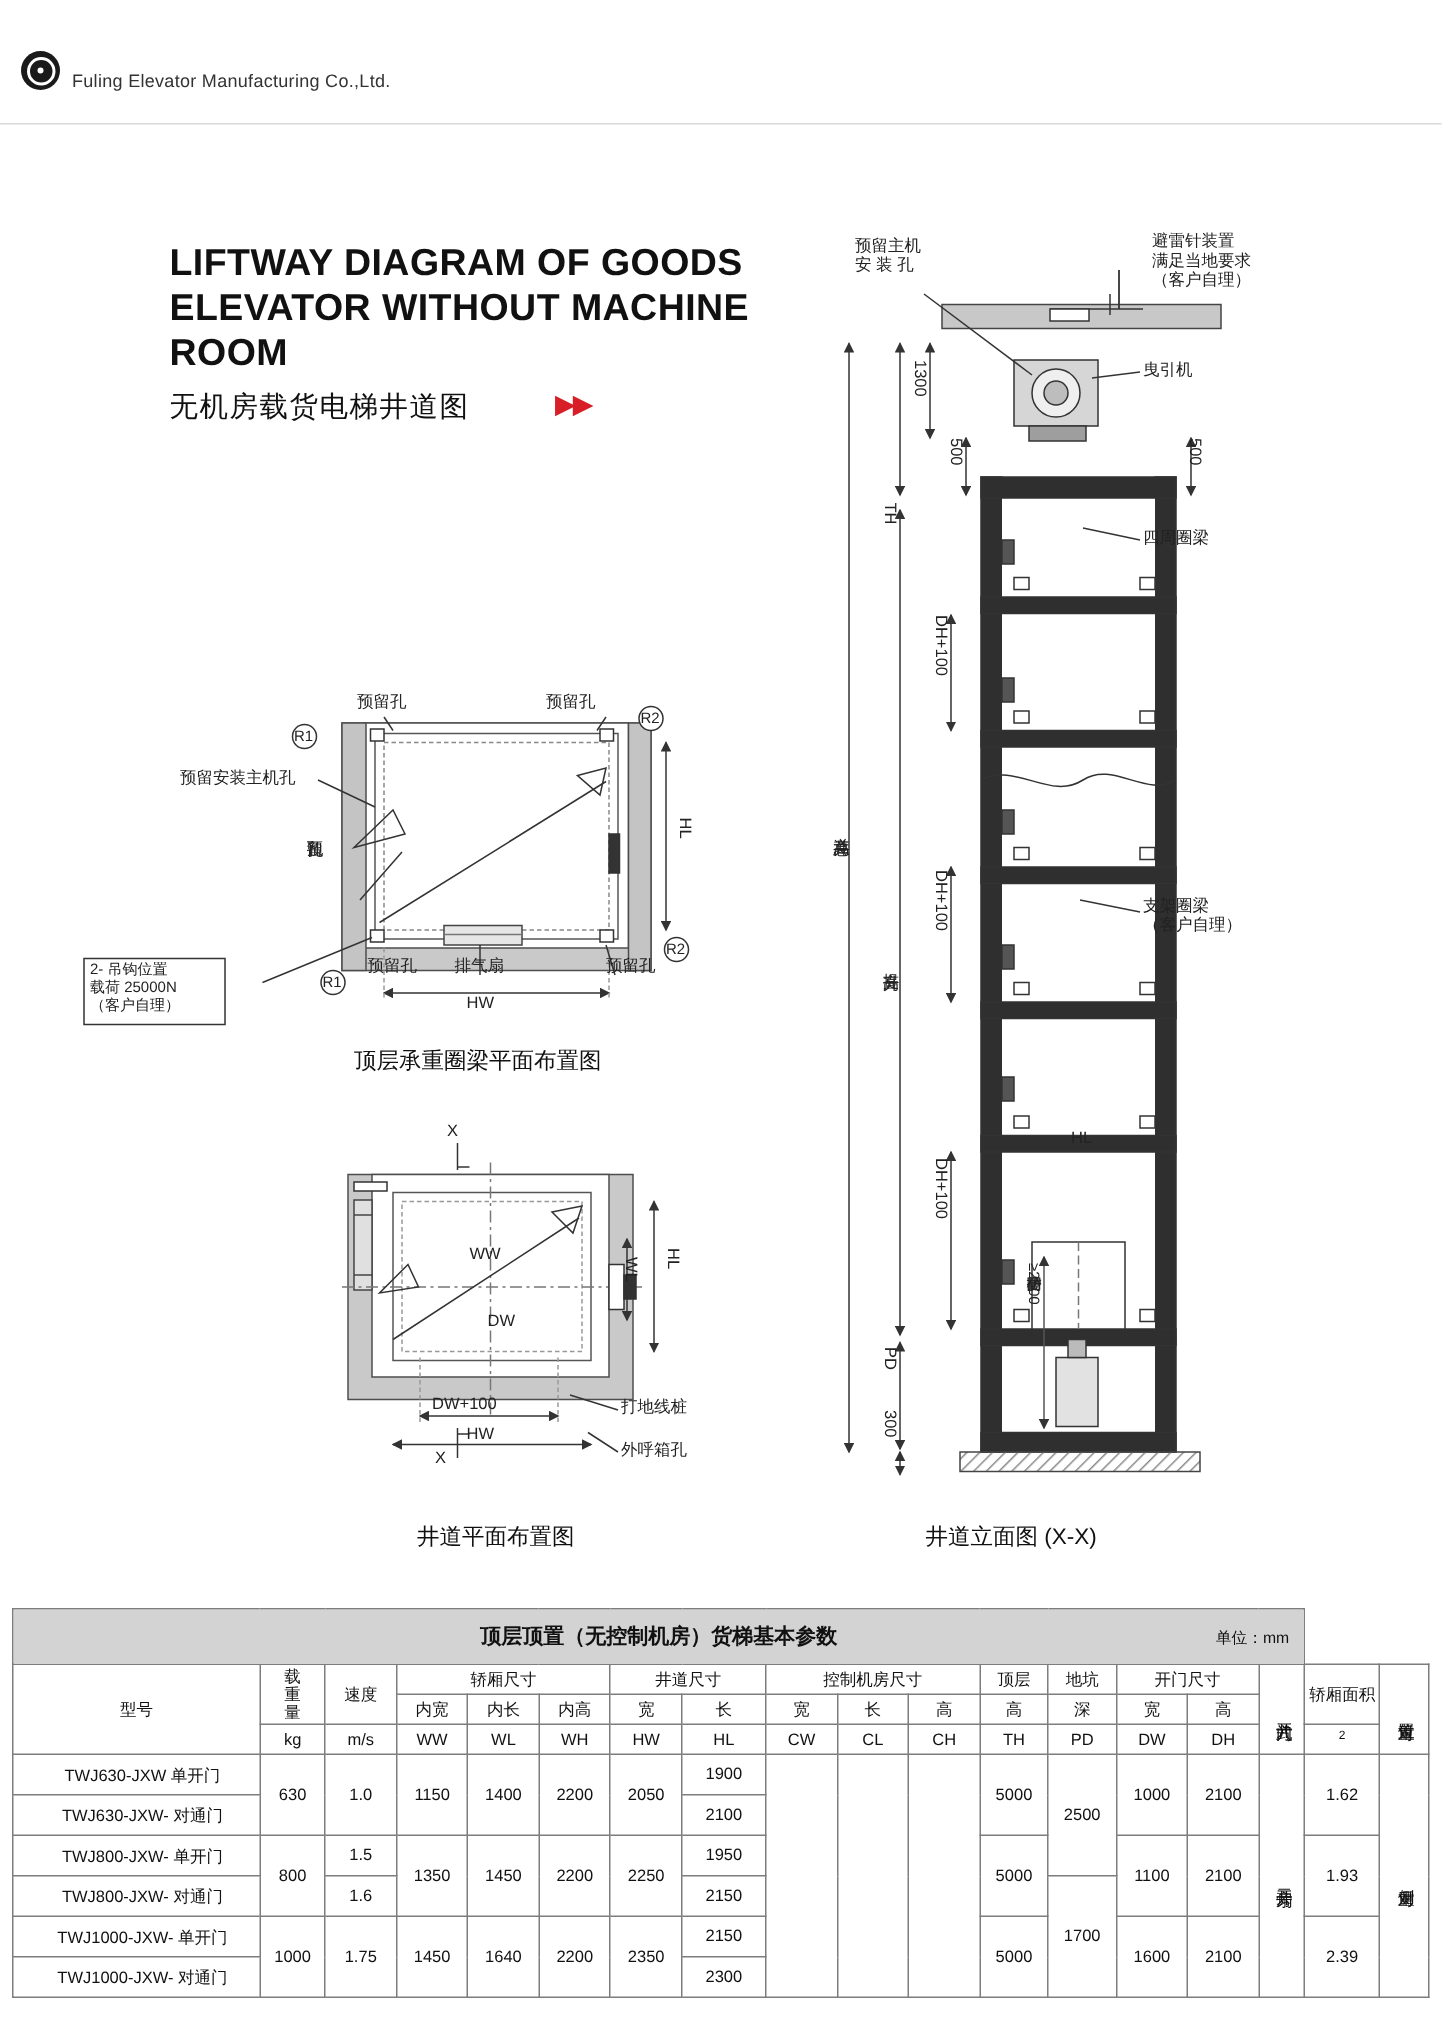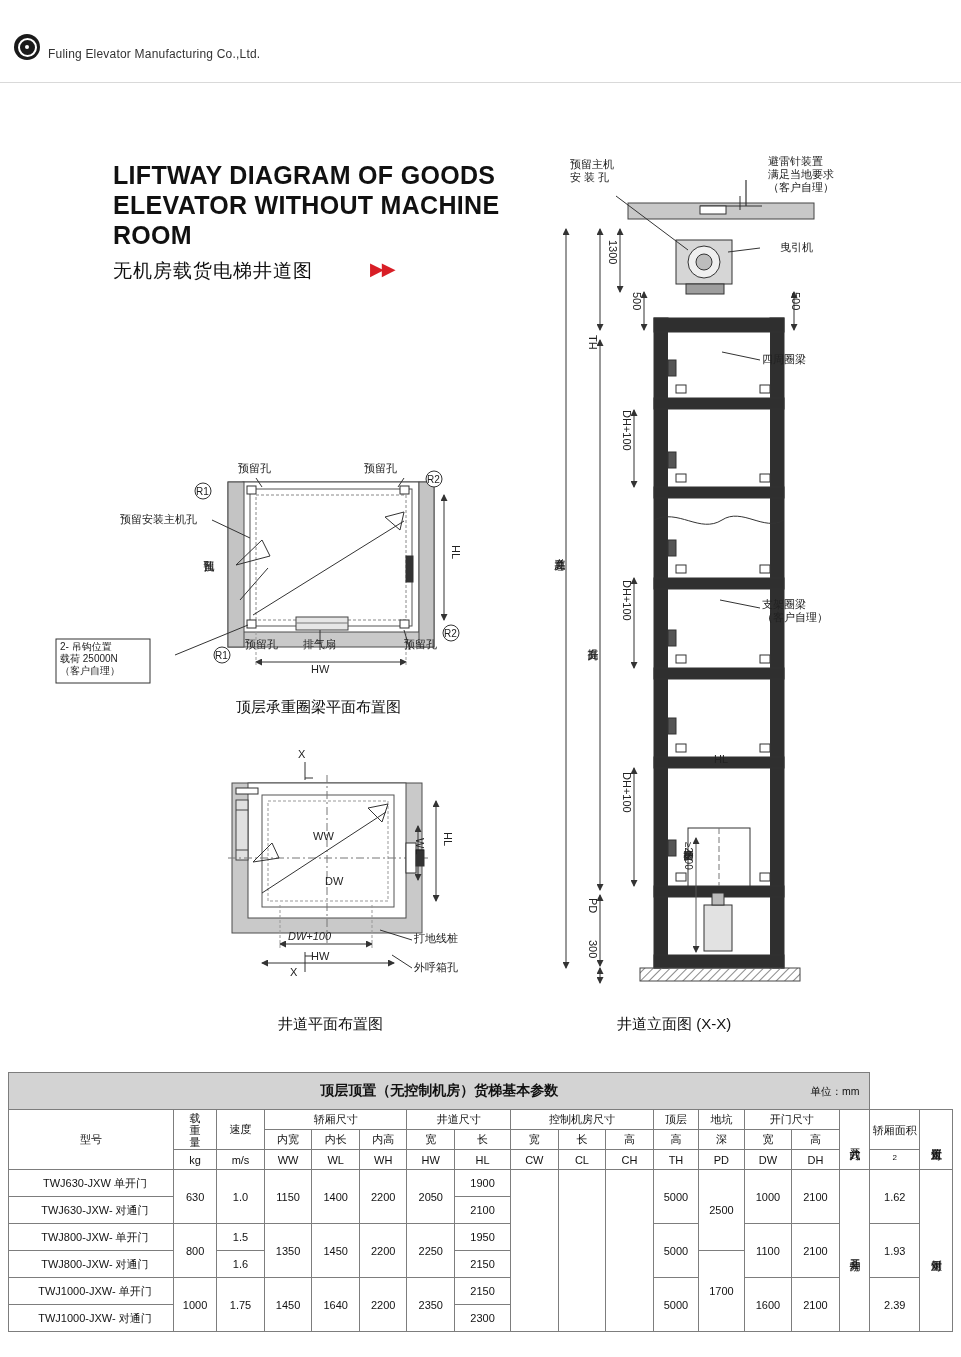--- a/index.html
+++ b/index.html
@@ -271,34 +271,34 @@
 <div class="cap sm" style="left:196px;top:485px;">R1</div>
 <div class="cap sm" style="left:215px;top:649px;">R1</div>
 <div class="cap sm" style="left:427px;top:473px;">R2</div>
 <div class="cap sm" style="left:444px;top:627px;">R2</div>
 <div class="fig-caption" style="left:236px;top:698px;">顶层承重圈梁平面布置图</div>
 
 <div class="cap" style="left:313px;top:830px;">WW</div>
 <div class="cap vert" style="left:413px;top:838px;">WL</div>
 <div class="cap vert" style="left:441px;top:832px;">HL</div>
 <div class="cap" style="left:325px;top:875px;">DW</div>
-<div class="cap" style="left:288px;top:930px;font-style:italic;">DW+100</div>
+<div class="cap" style="left:288px;top:930px;">DW+100</div>
 <div class="cap" style="left:311px;top:950px;">HW</div>
 <div class="cap" style="left:298px;top:748px;">X</div>
 <div class="cap" style="left:290px;top:966px;">X</div>
 <div class="cap" style="left:414px;top:932px;">打地线桩</div>
 <div class="cap" style="left:414px;top:961px;">外呼箱孔</div>
 <div class="fig-caption" style="left:278px;top:1015px;">井道平面布置图</div>
 
 <div class="cap" style="left:570px;top:158px;width:62px;white-space:pre-line;line-height:13px;">预留主机
 安 装 孔</div>
 <div class="cap" style="left:748px;top:155px;width:94px;white-space:pre-line;line-height:13px;margin-left:20px;">避雷针装置
 满足当地要求
 （客户自理）</div>
-<div class="cap" style="left:780px;top:241px;">曳引机</div>
+<div class="cap" style="left:762px;top:241px;">曳引机</div>
 <div class="cap" style="left:762px;top:353px;">四周圈梁</div>
 <div class="cap" style="left:762px;top:598px;width:80px;white-space:pre-line;line-height:13px;">支架圈梁
 （客户自理）</div>
 <div class="cap vert" style="left:586px;top:335px;">TH</div>
 <div class="cap vert" style="left:586px;top:898px;">PD</div>
 <div class="cap vert" style="left:553px;top:550px;">井道总高</div>
 <div class="cap vert" style="left:586px;top:640px;">提升高</div>
 <div class="cap vert" style="left:606px;top:240px;">1300</div>
 <div class="cap vert" style="left:630px;top:292px;">500</div>
 <div class="cap vert" style="left:789px;top:292px;">500</div>

